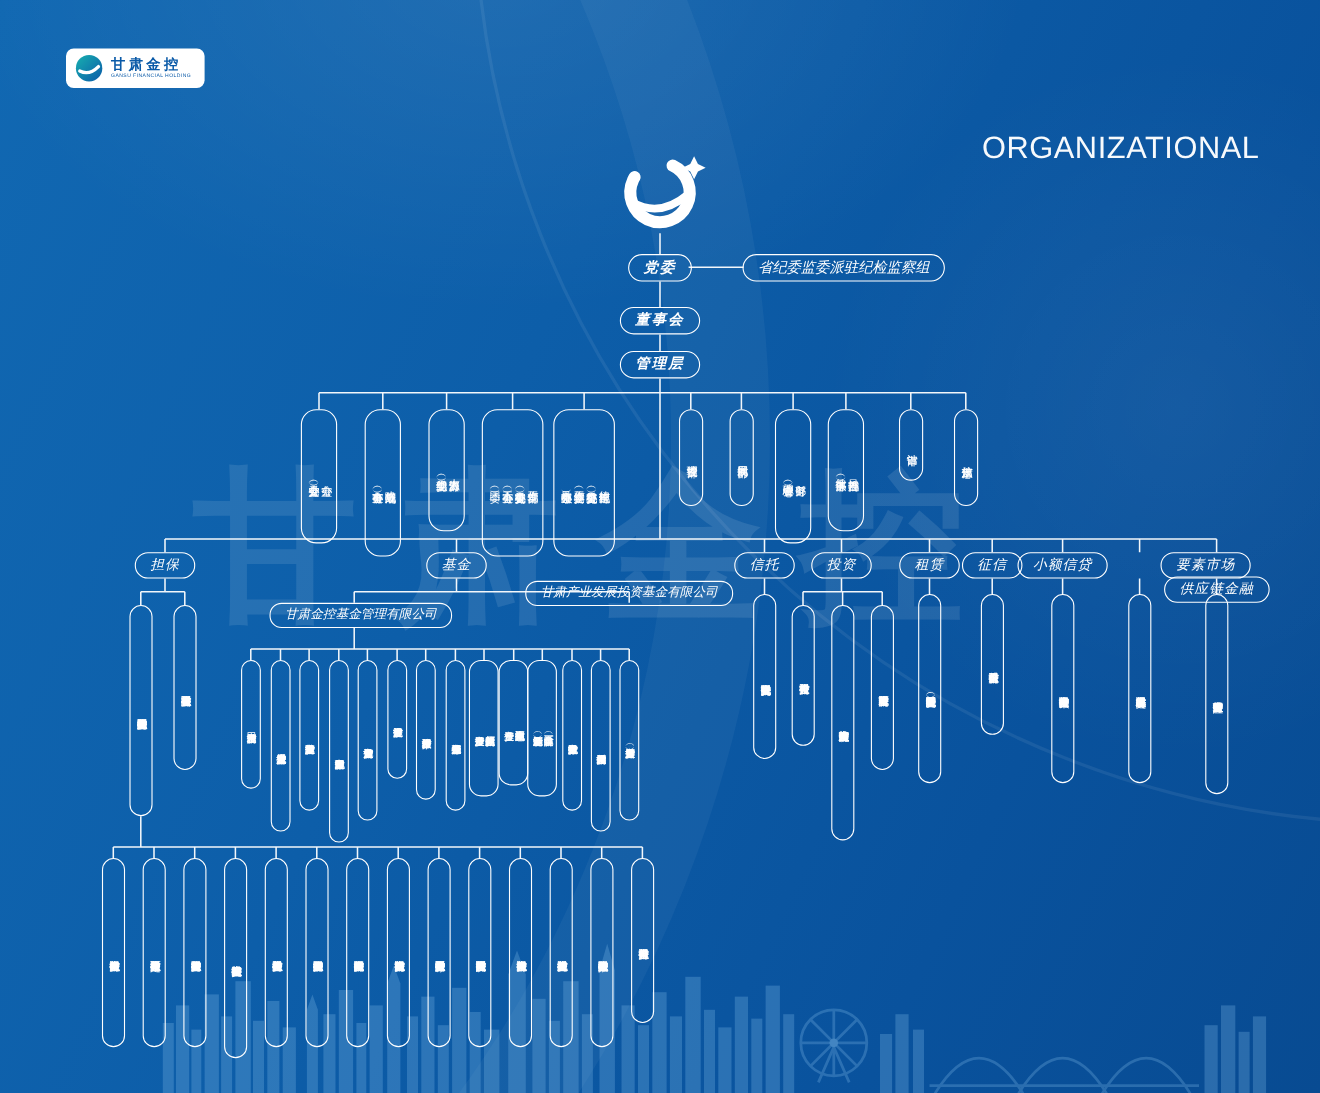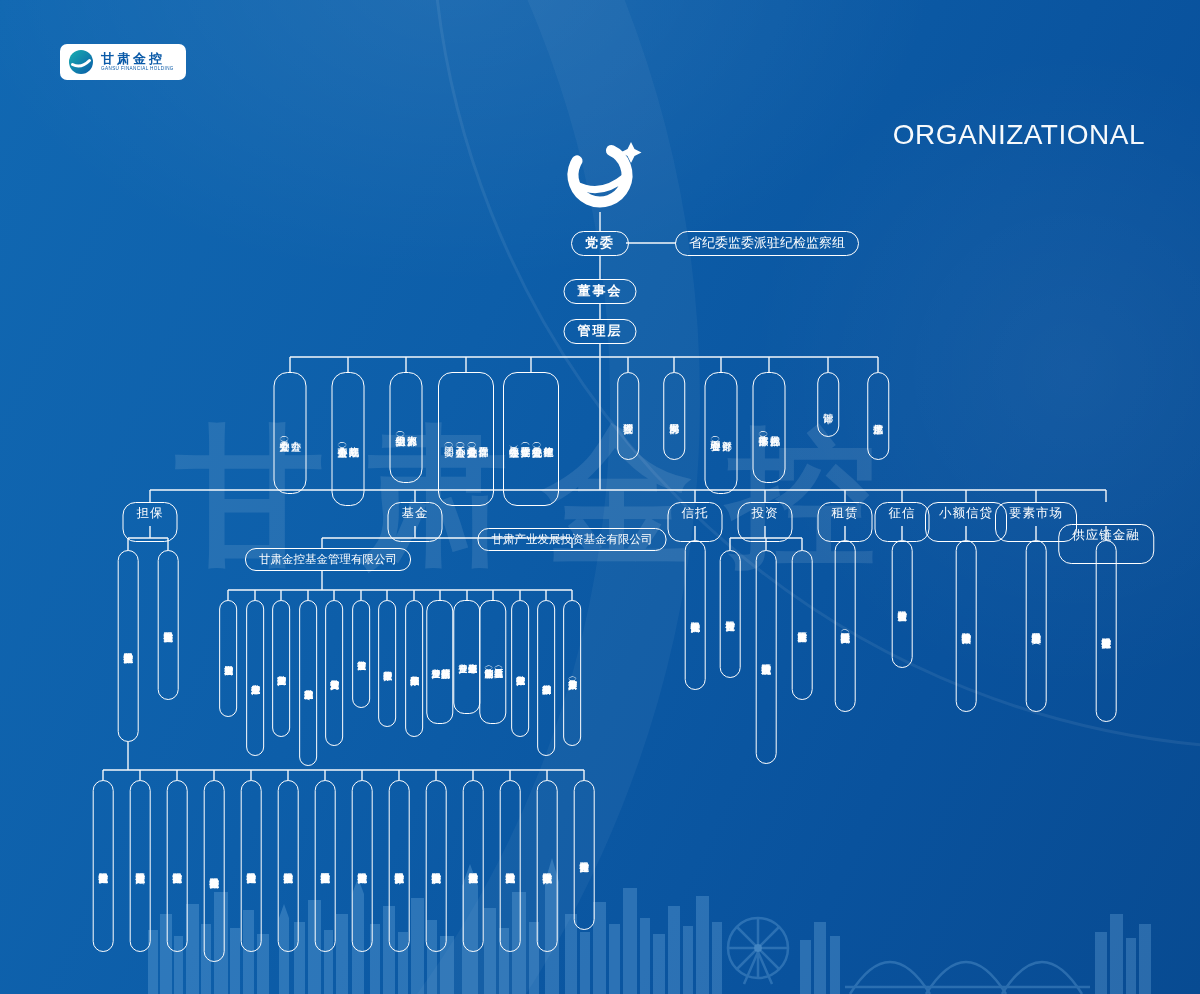--- a/index.html
+++ b/index.html
@@ -32,23 +32,23 @@
 
   #title-cn { position:absolute; right:55px; top:60px; z-index:3; font-size:41px; font-weight:700; letter-spacing:9px; }
   #title-en { position:absolute; right:55px; top:118px; z-index:3; font-size:28px; line-height:1.22;
               color:rgba(255,255,255,0.97); letter-spacing:0.5px; font-weight:400; }
 
   #center-logo { position:absolute; left:558px; top:134px; z-index:3; }
 
   
   .hpill { position:absolute; z-index:3; transform:translateX(-50%); border:1.5px solid #fff;
            border-radius:13px; height:25px; line-height:22px; padding:0 13px; font-size:13px;
-           white-space:nowrap; text-align:right; }
+           white-space:nowrap; text-align:right;font-style:italic; }
   .lvl { font-weight:700; letter-spacing:2px; }
-  .sector { height:40px; line-height:21px; font-size:12.5px; letter-spacing:1px; }
+  .sector { height:24px; line-height:21px; font-size:12.5px; letter-spacing:1px; }
   .mgr { height:23px; line-height:20px; font-size:11.5px; border-radius:11px; }
 
   .vcap { position:absolute; z-index:3; writing-mode:vertical-rl; white-space:pre-line; text-align:center;
           border:1.5px solid #fff; border-radius:14px; transform:translateX(-50%); }
   .dept { font-size:10px;  line-height:1.15; padding:10px 4px; }
   .leaf { font-size:9.5px; line-height:1.12; padding:7px 4px; }
   .fund { font-size:9px;   line-height:1.08; padding:5px 3px; border-radius:11px; }
 </style>
 </head>
 <body>
@@ -207,21 +207,21 @@
   <div class="vcap dept" style="left:828px;top:372px;height:65px">审计部</div>
   <div class="vcap dept" style="left:878px;top:372px;height:88px">信息技术部</div>
 
   <div class="hpill sector" style="left:150px;top:502px">担保</div>
   <div class="hpill sector" style="left:415px;top:502px">基金</div>
   <div class="hpill sector" style="left:695px;top:502px">信托</div>
   <div class="hpill sector" style="left:765px;top:502px">投资</div>
   <div class="hpill sector" style="left:845px;top:502px">租赁</div>
   <div class="hpill sector" style="left:902px;top:502px">征信</div>
   <div class="hpill sector" style="left:966px;top:502px">小额信贷</div>
-  <div class="hpill sector" style="left:1036px;top:502px">要素市场</div>
+  <div class="hpill sector" style="left:1096px;top:502px">要素市场</div>
   <div class="hpill sector" style="left:1106px;top:524px">供应链金融</div>
 
   <div class="vcap leaf" style="left:128px;top:550px;height:192px">甘肃金控融资担保集团股份有限公司</div>
   <div class="vcap leaf" style="left:168px;top:550px;height:150px">甘肃省融资再担保有限公司</div>
 
   <div class="vcap leaf" style="left:103px;top:780px;height:172px">甘肃金控白银融资担保有限公司</div>
   <div class="vcap leaf" style="left:140px;top:780px;height:172px">甘肃金控定西融资担保有限公司</div>
   <div class="vcap leaf" style="left:177px;top:780px;height:172px">甘肃金控甘南融资担保有限公司</div>
   <div class="vcap leaf" style="left:214px;top:780px;height:182px">甘肃金控嘉峪关融资担保有限公司</div>
   <div class="vcap leaf" style="left:251px;top:780px;height:172px">甘肃金控金昌融资担保有限公司</div>

